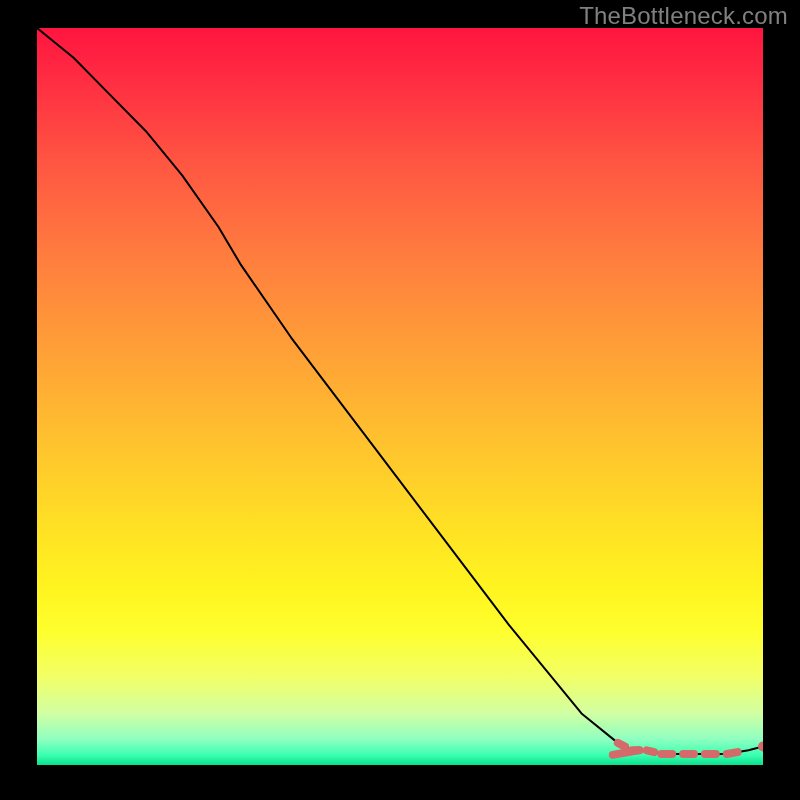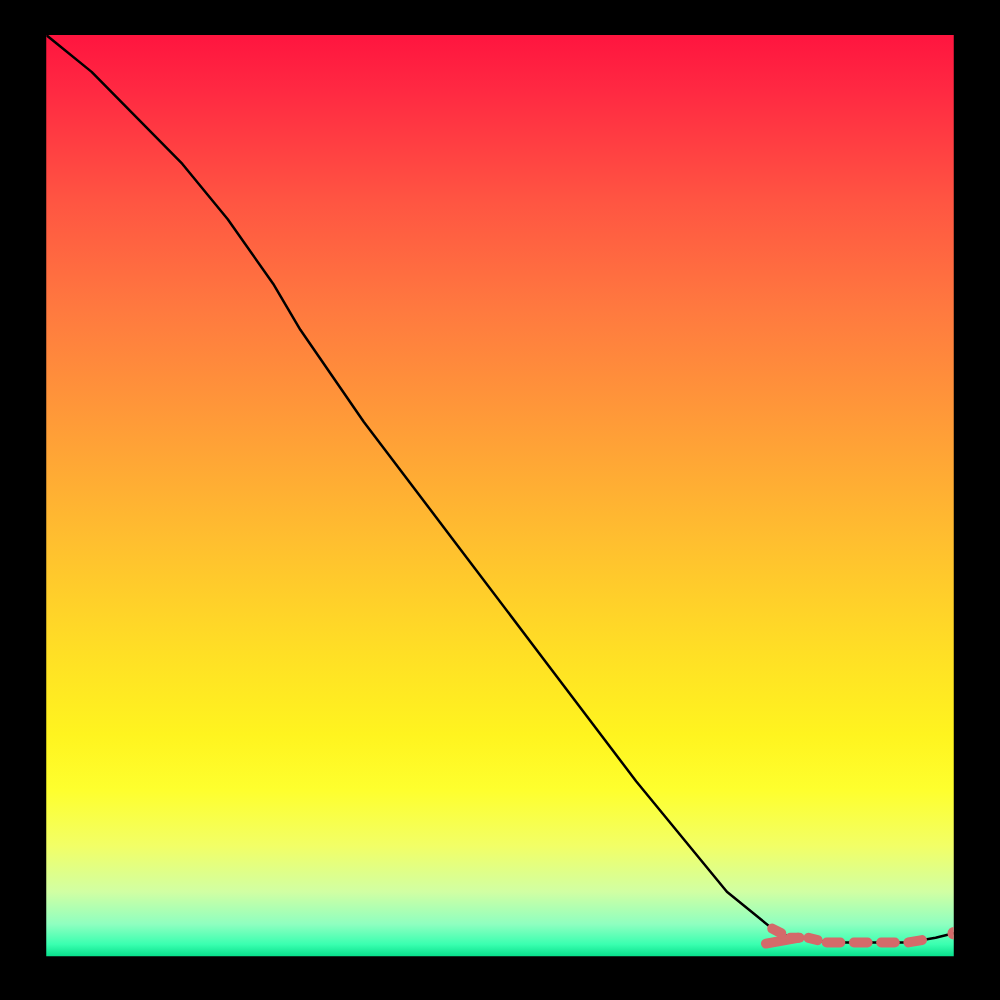--- a/index.html
+++ b/index.html
@@ -62,20 +62,21 @@
     left: 0;
     top: 0;
     width: 726px;
     height: 737px;
   }
 </style>
 </head>
 <body>
 
 <div class="frame">
+  <div class="watermark">TheBottleneck.com</div>
   <div class="plot">
     <div class="gradient"></div>
     <svg class="overlay" viewBox="0 0 726 737" preserveAspectRatio="none">
       <polyline id="series-curve" fill="none" stroke="#000" stroke-width="2" stroke-linejoin="round" stroke-linecap="round" points="0,0 36.300000000000004,29.480000000000018 72.60000000000001,66.32999999999993 108.89999999999999,103.18000000000006 145.20000000000002,147.39999999999998 181.5,198.99 203.28000000000003,235.83999999999997 254.1,309.54 326.7,405.34999999999997 399.3,501.15999999999997 471.90000000000003,596.97 544.5,685.41 580.8000000000001,714.89 595.3199999999999,722.26 609.84,722.26 624.36,725.945 646.14,725.945 667.9200000000001,725.945 689.6999999999999,725.945 711.48,722.26 726,718.575"></polyline>
       <g id="series-highlight">
           <line x1="575.8000000000001" y1="726.89" x2="601.3199999999999" y2="722.26" stroke="#d46a6a" stroke-width="8" stroke-linecap="round"></line>
           <line x1="580.8000000000001" y1="714.89" x2="588.06" y2="718.575" stroke="#d46a6a" stroke-width="8" stroke-linecap="round"></line>
           <line x1="595.3199999999999" y1="722.26" x2="602.5799999999999" y2="722.26" stroke="#d46a6a" stroke-width="8" stroke-linecap="round"></line>
           <line x1="609.84" y1="722.26" x2="617.1" y2="724.1025" stroke="#d46a6a" stroke-width="8" stroke-linecap="round"></line>
           <line x1="624.36" y1="725.945" x2="635.25" y2="725.945" stroke="#d46a6a" stroke-width="8" stroke-linecap="round"></line>

